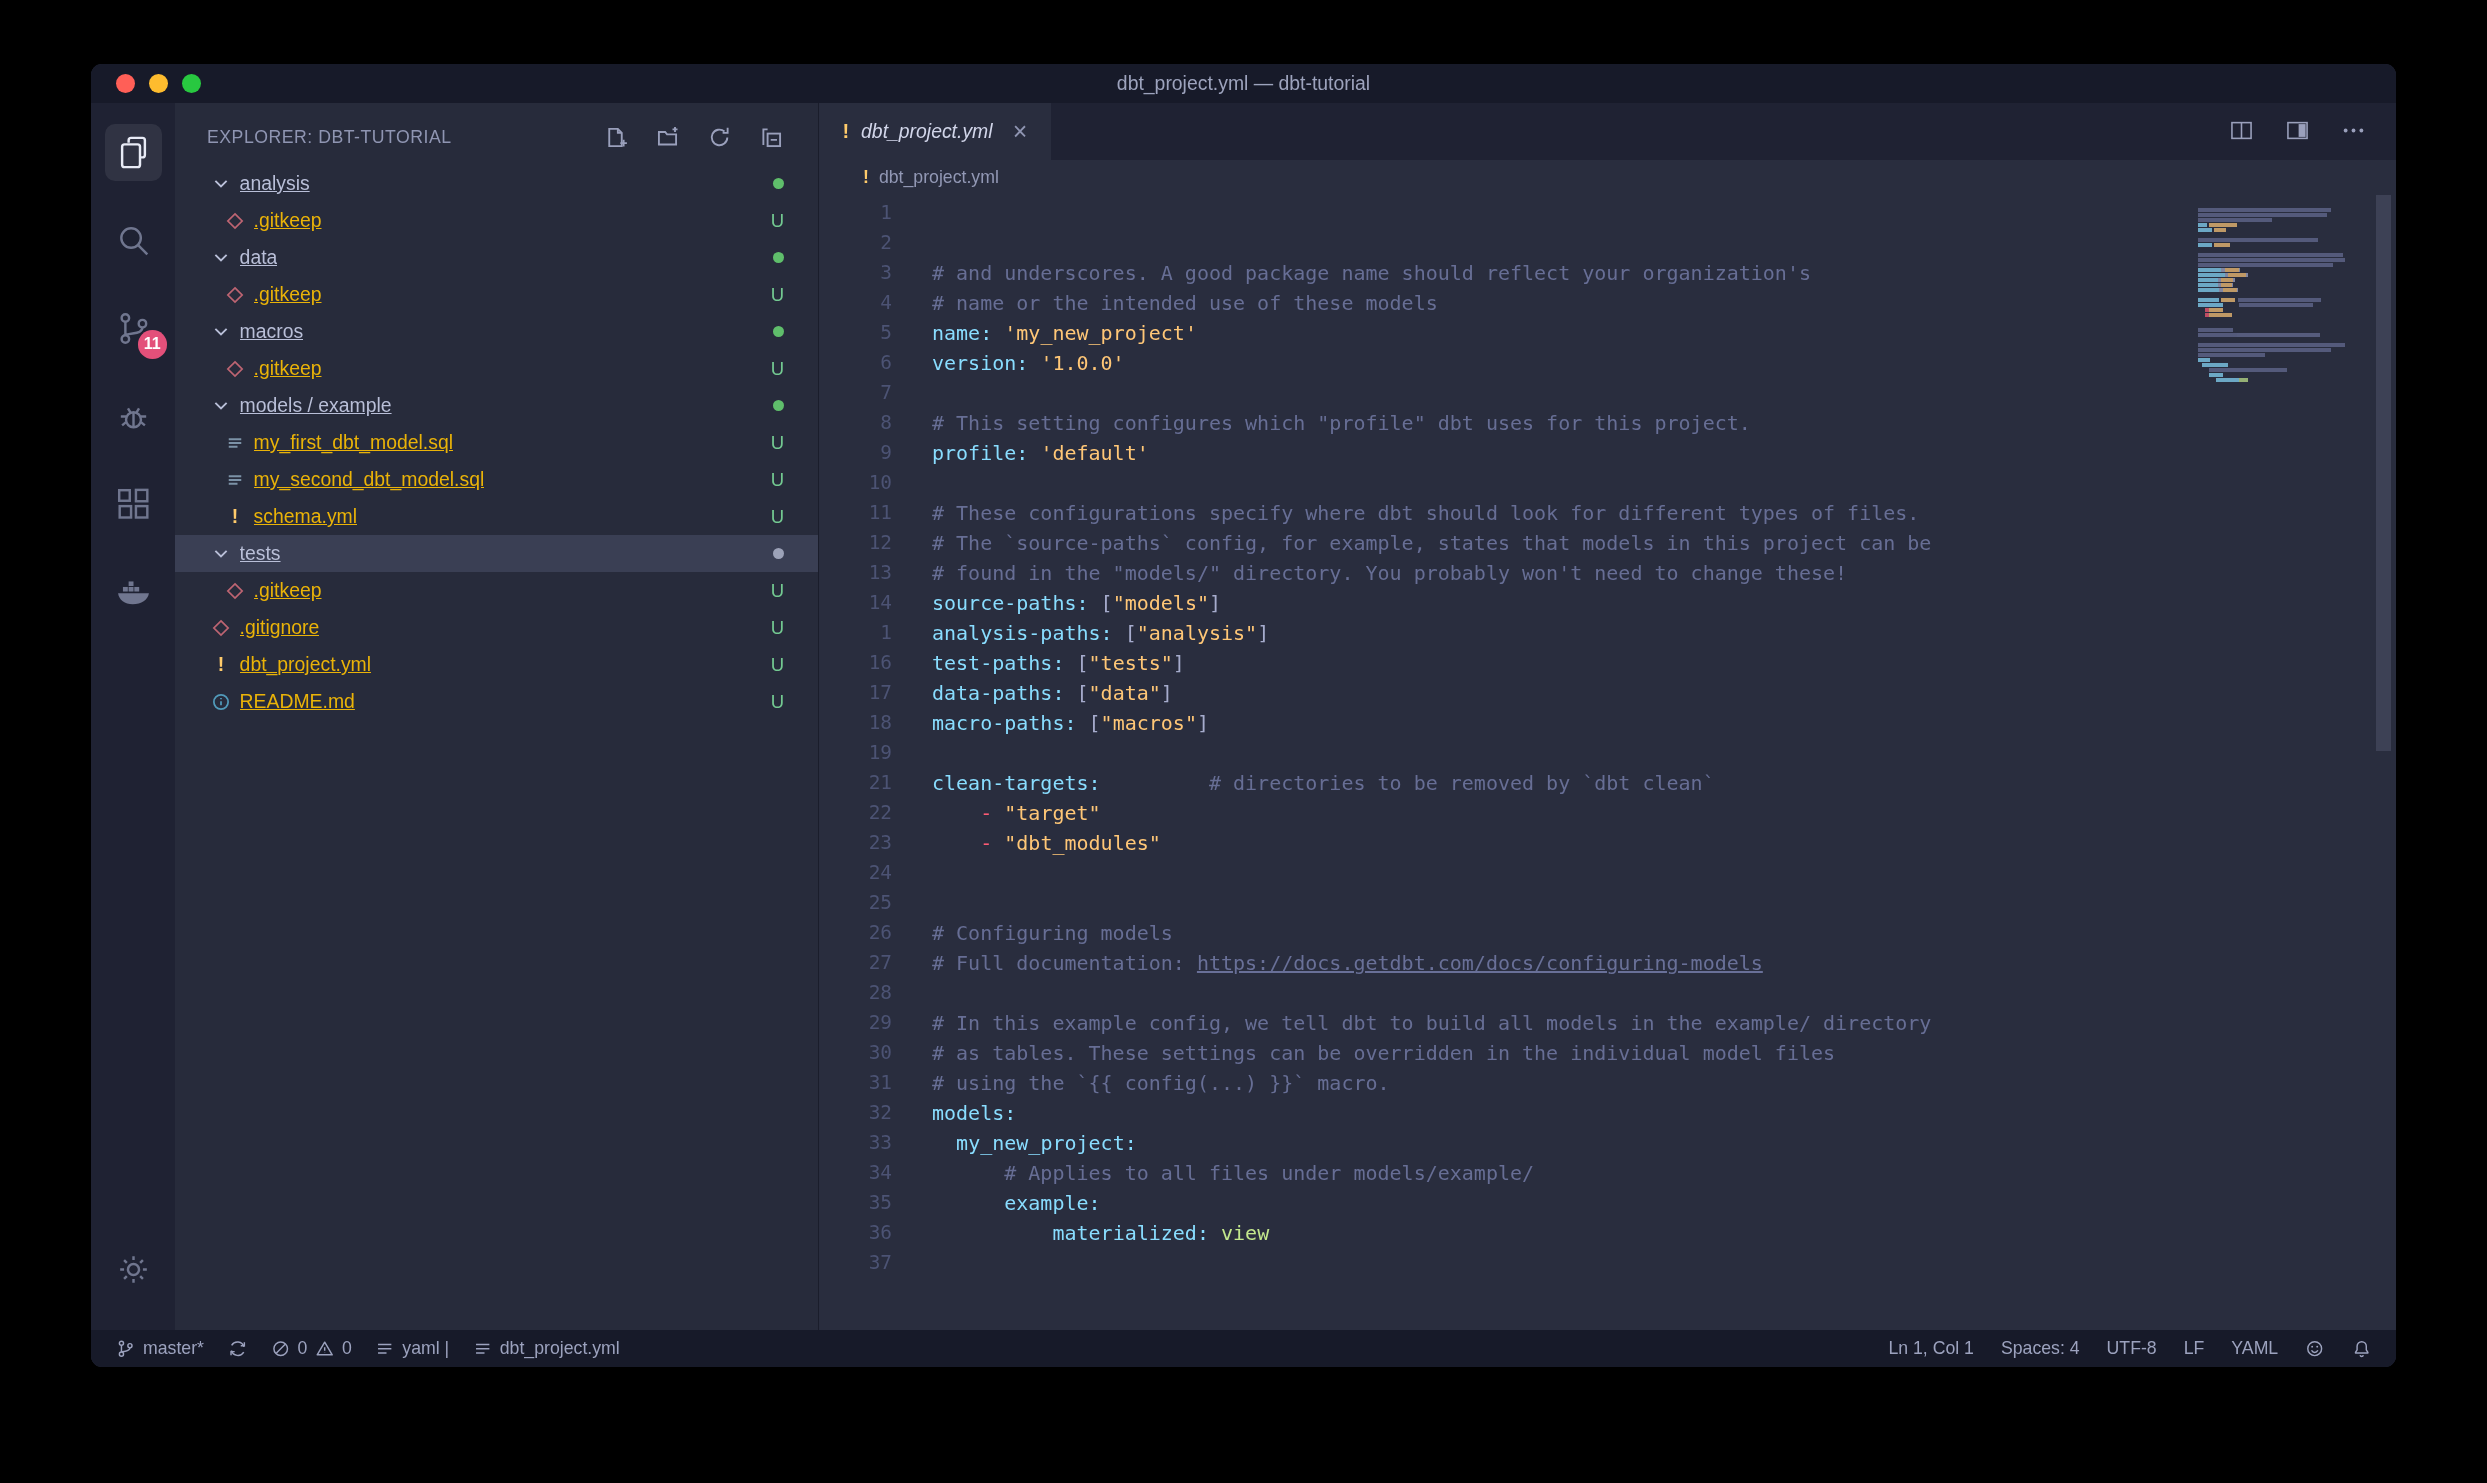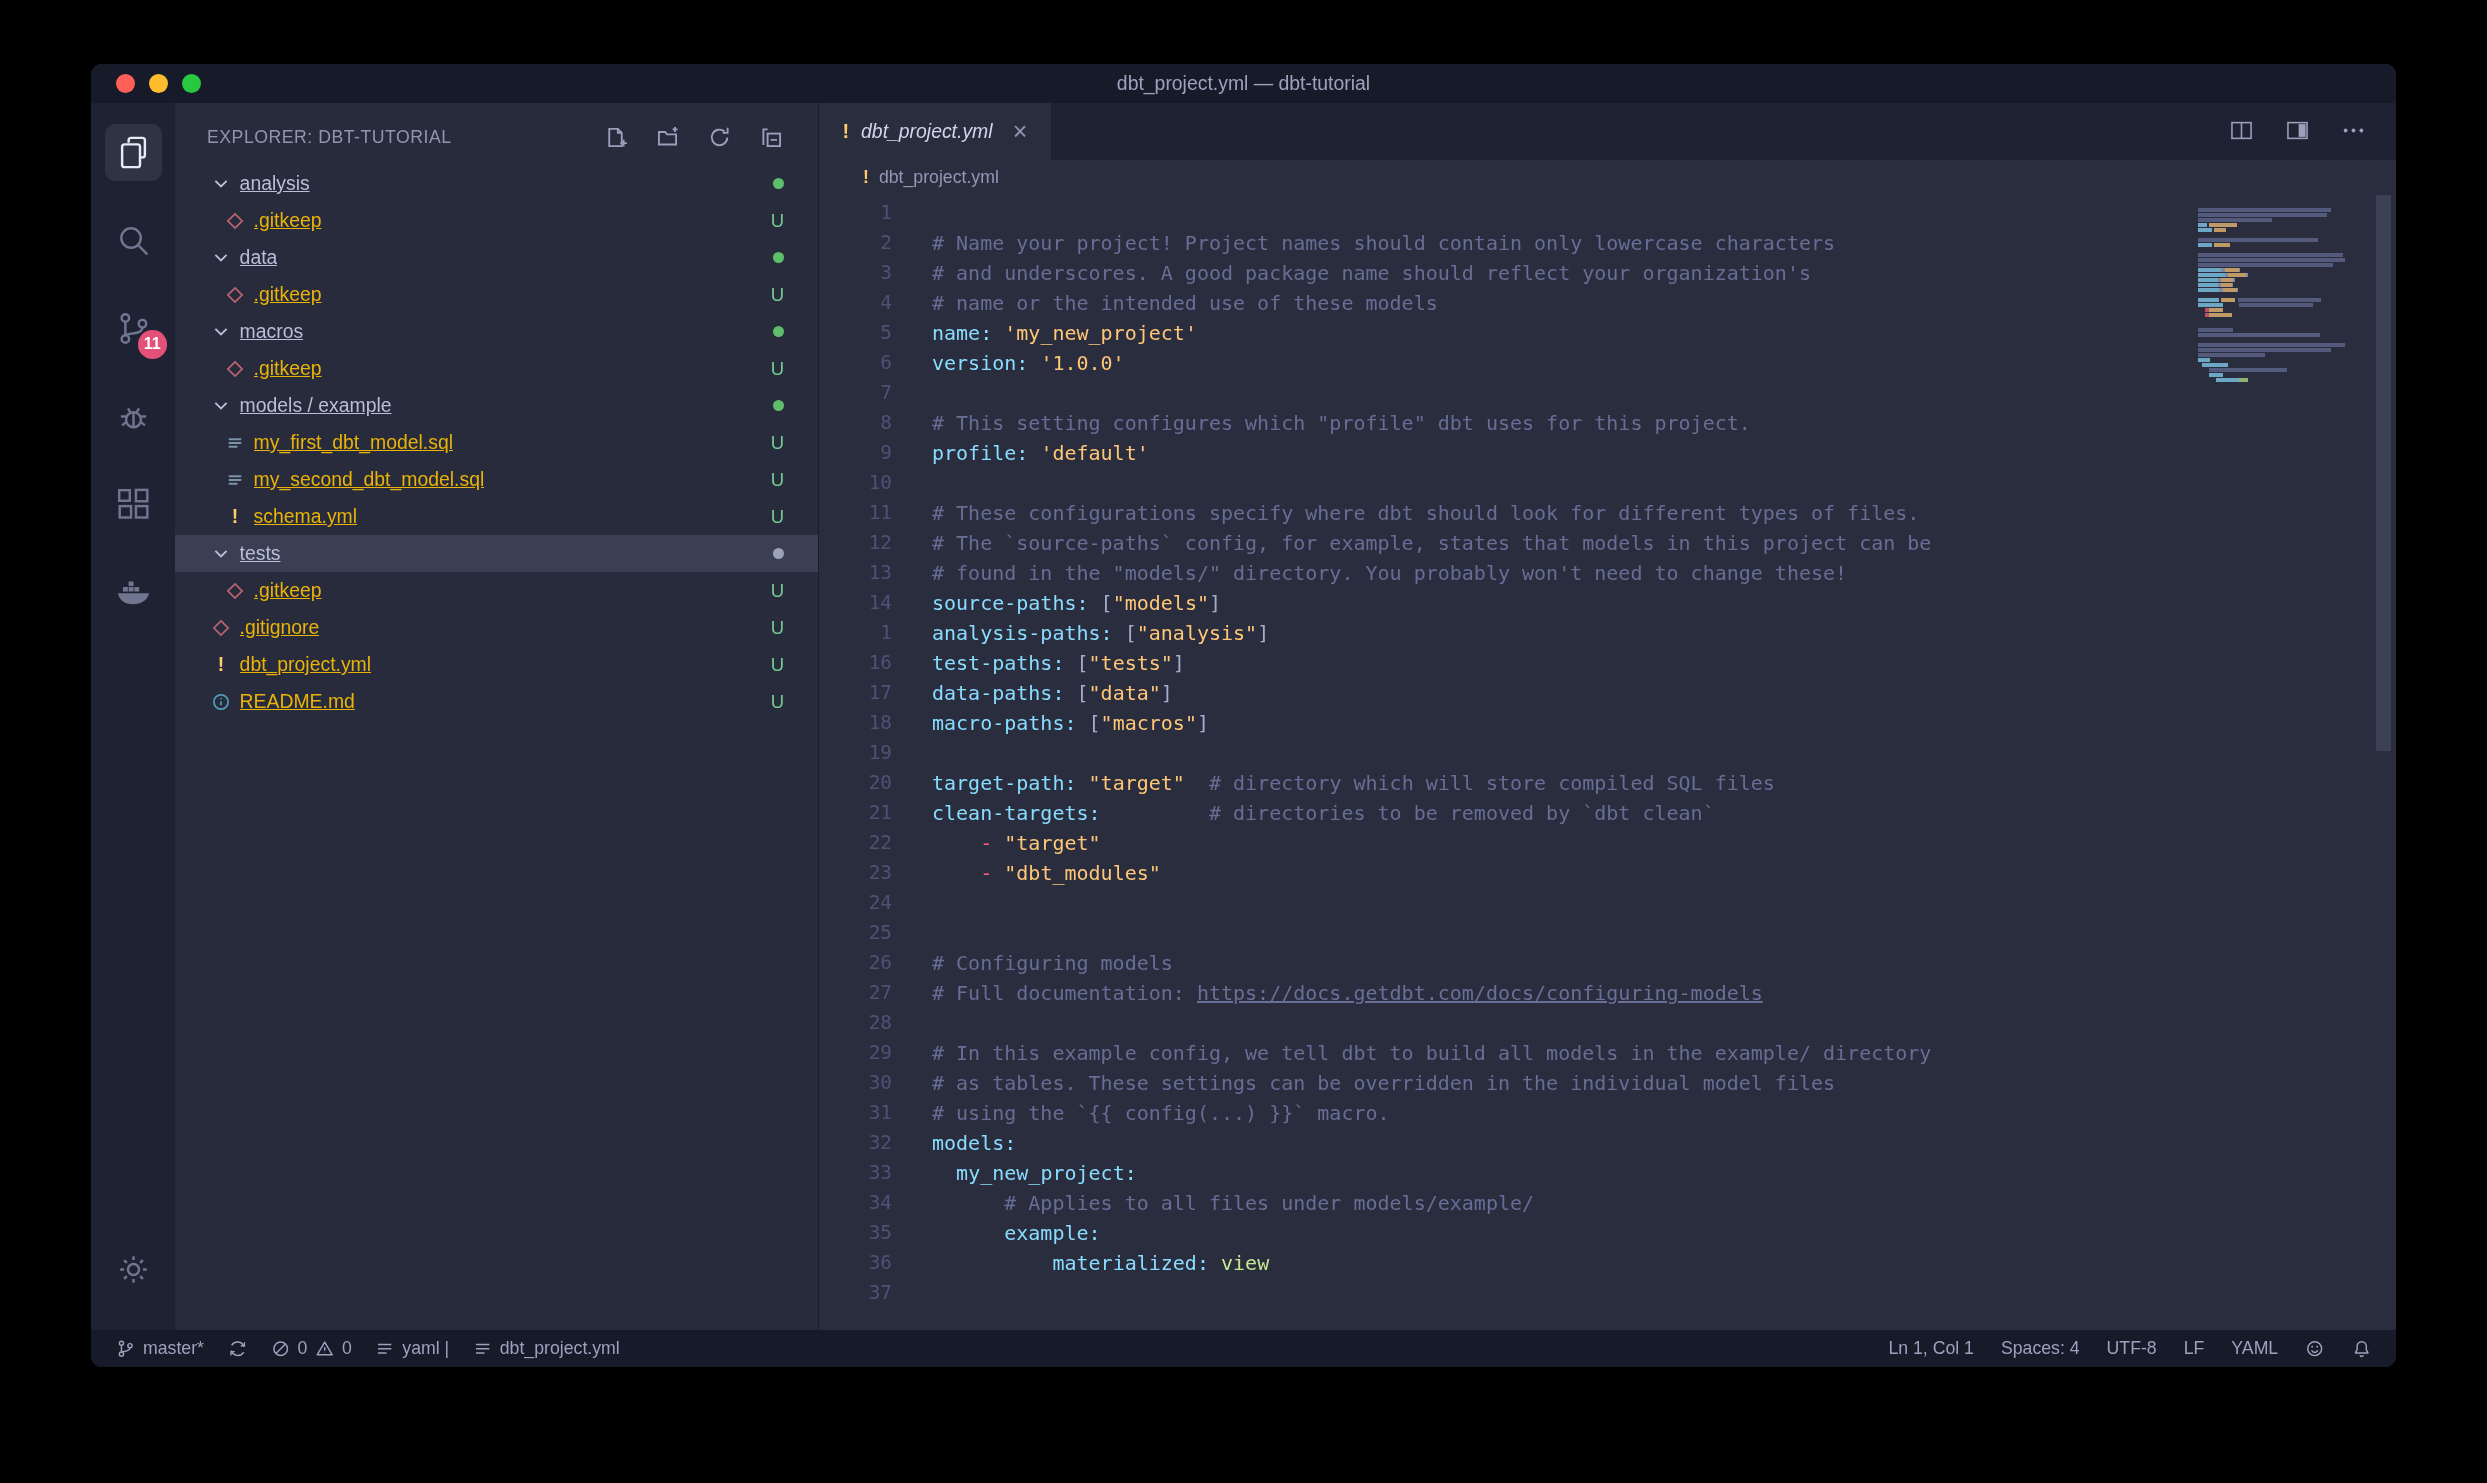--- a/index.html
+++ b/index.html
@@ -379,39 +379,38 @@
       </div>
 
       <div class="breadcrumb">
         <span class="yaml-bang">!</span>
         <span>dbt_project.yml</span>
       </div>
 
       <div class="editor-body">
         <div>
             <div class="code-row"><span class="ln">1</span><span class="code"></span></div>
-            <div class="code-row"><span class="ln">2</span><span class="code"><span class="tk-c"># Name your project! Project names should contain only lowercase characters</span></span></div>
+            <div class="code-row"><span class="ln">2</span></div>
             <div class="code-row"><span class="ln">3</span><span class="code"><span class="tk-c"># and underscores. A good package name should reflect your organization's</span></span></div>
             <div class="code-row"><span class="ln">4</span><span class="code"><span class="tk-c"># name or the intended use of these models</span></span></div>
             <div class="code-row"><span class="ln">5</span><span class="code"><span class="tk-k">name:</span><span class="tk-p"> </span><span class="tk-s">'my_new_project'</span></span></div>
             <div class="code-row"><span class="ln">6</span><span class="code"><span class="tk-k">version:</span><span class="tk-p"> </span><span class="tk-s">'1.0.0'</span></span></div>
             <div class="code-row"><span class="ln">7</span><span class="code"></span></div>
             <div class="code-row"><span class="ln">8</span><span class="code"><span class="tk-c"># This setting configures which "profile" dbt uses for this project.</span></span></div>
             <div class="code-row"><span class="ln">9</span><span class="code"><span class="tk-k">profile:</span><span class="tk-p"> </span><span class="tk-s">'default'</span></span></div>
             <div class="code-row"><span class="ln">10</span><span class="code"></span></div>
             <div class="code-row"><span class="ln">11</span><span class="code"><span class="tk-c"># These configurations specify where dbt should look for different types of files.</span></span></div>
             <div class="code-row"><span class="ln">12</span><span class="code"><span class="tk-c"># The `source-paths` config, for example, states that models in this project can be</span></span></div>
             <div class="code-row"><span class="ln">13</span><span class="code"><span class="tk-c"># found in the "models/" directory. You probably won't need to change these!</span></span></div>
             <div class="code-row"><span class="ln">14</span><span class="code"><span class="tk-k">source-paths:</span><span class="tk-p"> [</span><span class="tk-s">"models"</span><span class="tk-p">]</span></span></div>
             <div class="code-row"><span class="ln">1</span><span class="code"><span class="tk-k">analysis-paths:</span><span class="tk-p"> [</span><span class="tk-s">"analysis"</span><span class="tk-p">]</span></span></div>
             <div class="code-row"><span class="ln">16</span><span class="code"><span class="tk-k">test-paths:</span><span class="tk-p"> [</span><span class="tk-s">"tests"</span><span class="tk-p">]</span></span></div>
             <div class="code-row"><span class="ln">17</span><span class="code"><span class="tk-k">data-paths:</span><span class="tk-p"> [</span><span class="tk-s">"data"</span><span class="tk-p">]</span></span></div>
             <div class="code-row"><span class="ln">18</span><span class="code"><span class="tk-k">macro-paths:</span><span class="tk-p"> [</span><span class="tk-s">"macros"</span><span class="tk-p">]</span></span></div>
             <div class="code-row"><span class="ln">19</span><span class="code"></span></div>
-            <div class="code-row"><span class="ln">20</span><span class="code"><span class="tk-k">target-path:</span><span class="tk-p"> </span><span class="tk-s">"target"</span><span class="tk-p">  </span><span class="tk-c"># directory which will store compiled SQL files</span></span></div>
             <div class="code-row"><span class="ln">21</span><span class="code"><span class="tk-k">clean-targets:</span><span class="tk-p">         </span><span class="tk-c"># directories to be removed by `dbt clean`</span></span></div>
             <div class="code-row"><span class="ln">22</span><span class="code"><span class="tk-p">    </span><span class="tk-d">- </span><span class="tk-s">"target"</span></span></div>
             <div class="code-row"><span class="ln">23</span><span class="code"><span class="tk-p">    </span><span class="tk-d">- </span><span class="tk-s">"dbt_modules"</span></span></div>
             <div class="code-row"><span class="ln">24</span><span class="code"></span></div>
             <div class="code-row"><span class="ln">25</span><span class="code"></span></div>
             <div class="code-row"><span class="ln">26</span><span class="code"><span class="tk-c"># Configuring models</span></span></div>
             <div class="code-row"><span class="ln">27</span><span class="code"><span class="tk-c"># Full documentation: </span><span class="tk-l">https://docs.getdbt.com/docs/configuring-models</span></span></div>
             <div class="code-row"><span class="ln">28</span><span class="code"></span></div>
             <div class="code-row"><span class="ln">29</span><span class="code"><span class="tk-c"># In this example config, we tell dbt to build all models in the example/ directory</span></span></div>
             <div class="code-row"><span class="ln">30</span><span class="code"><span class="tk-c"># as tables. These settings can be overridden in the individual model files</span></span></div>

